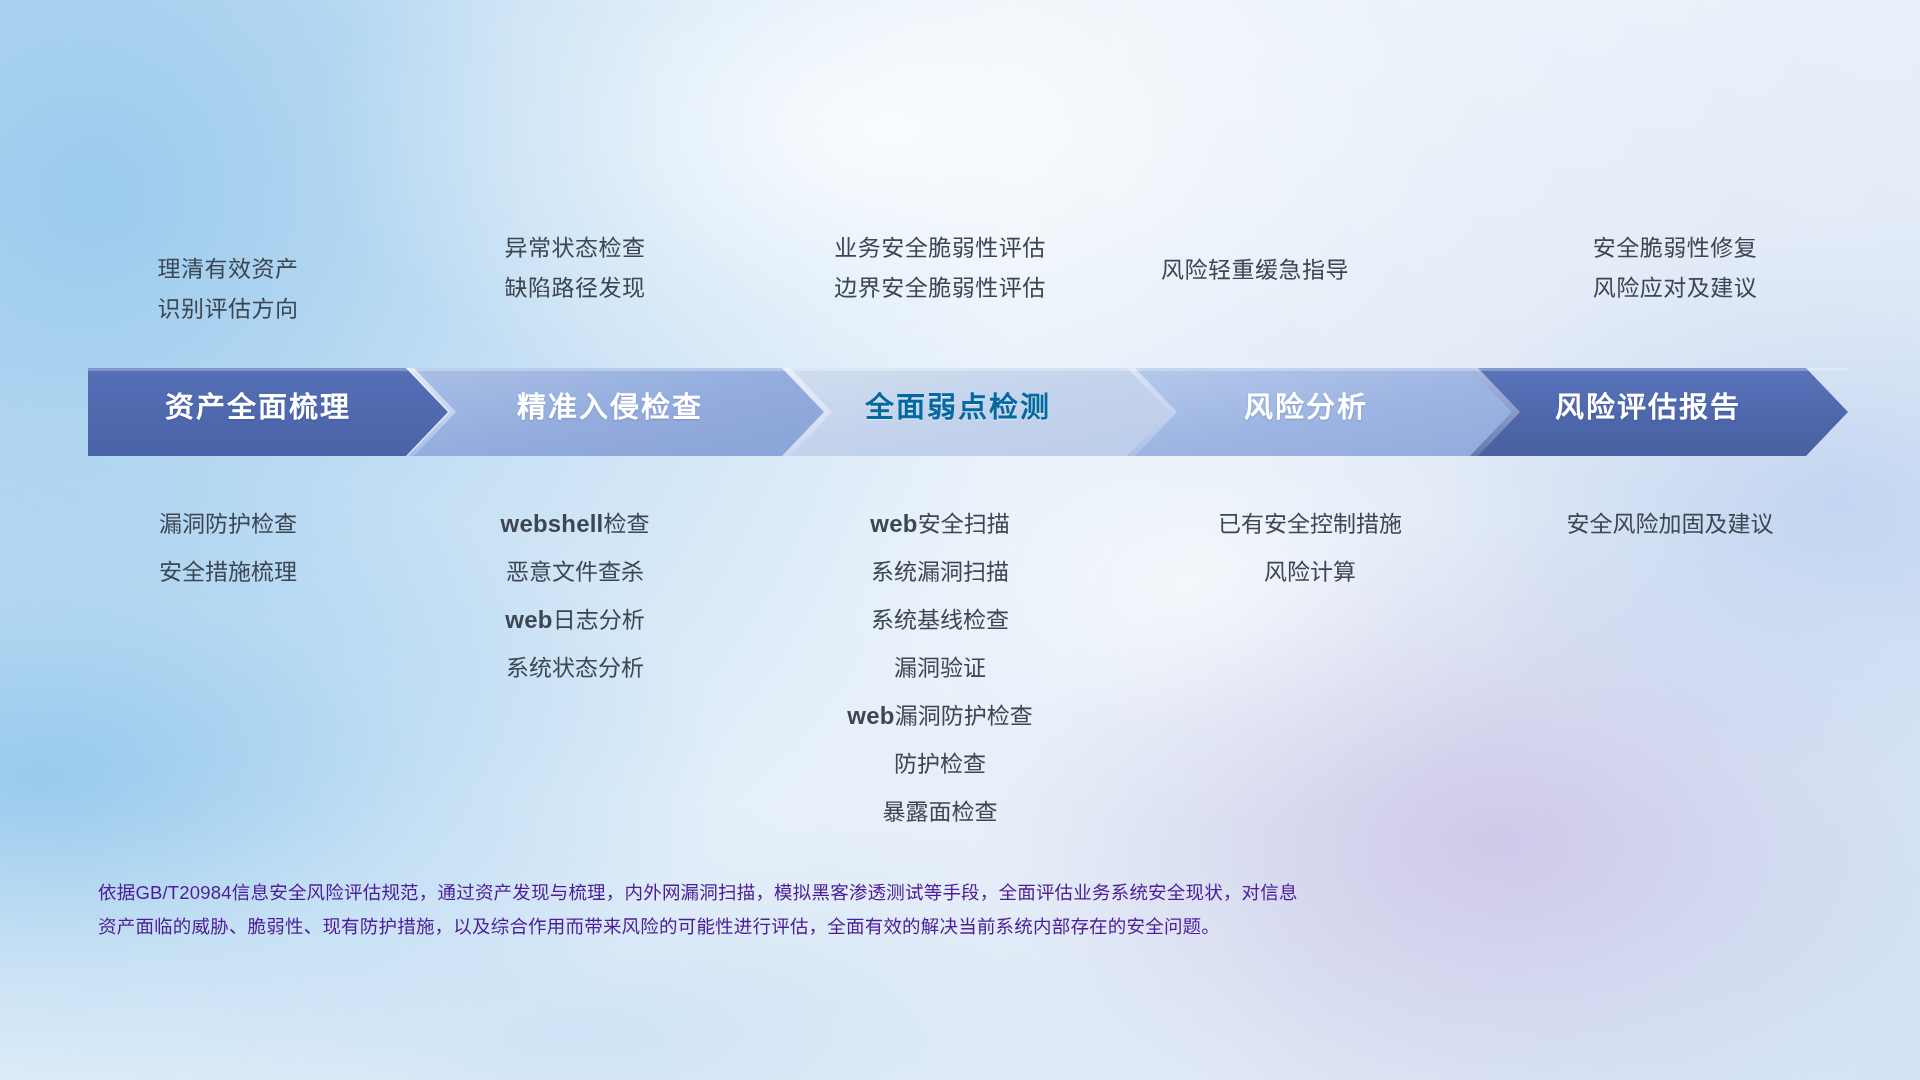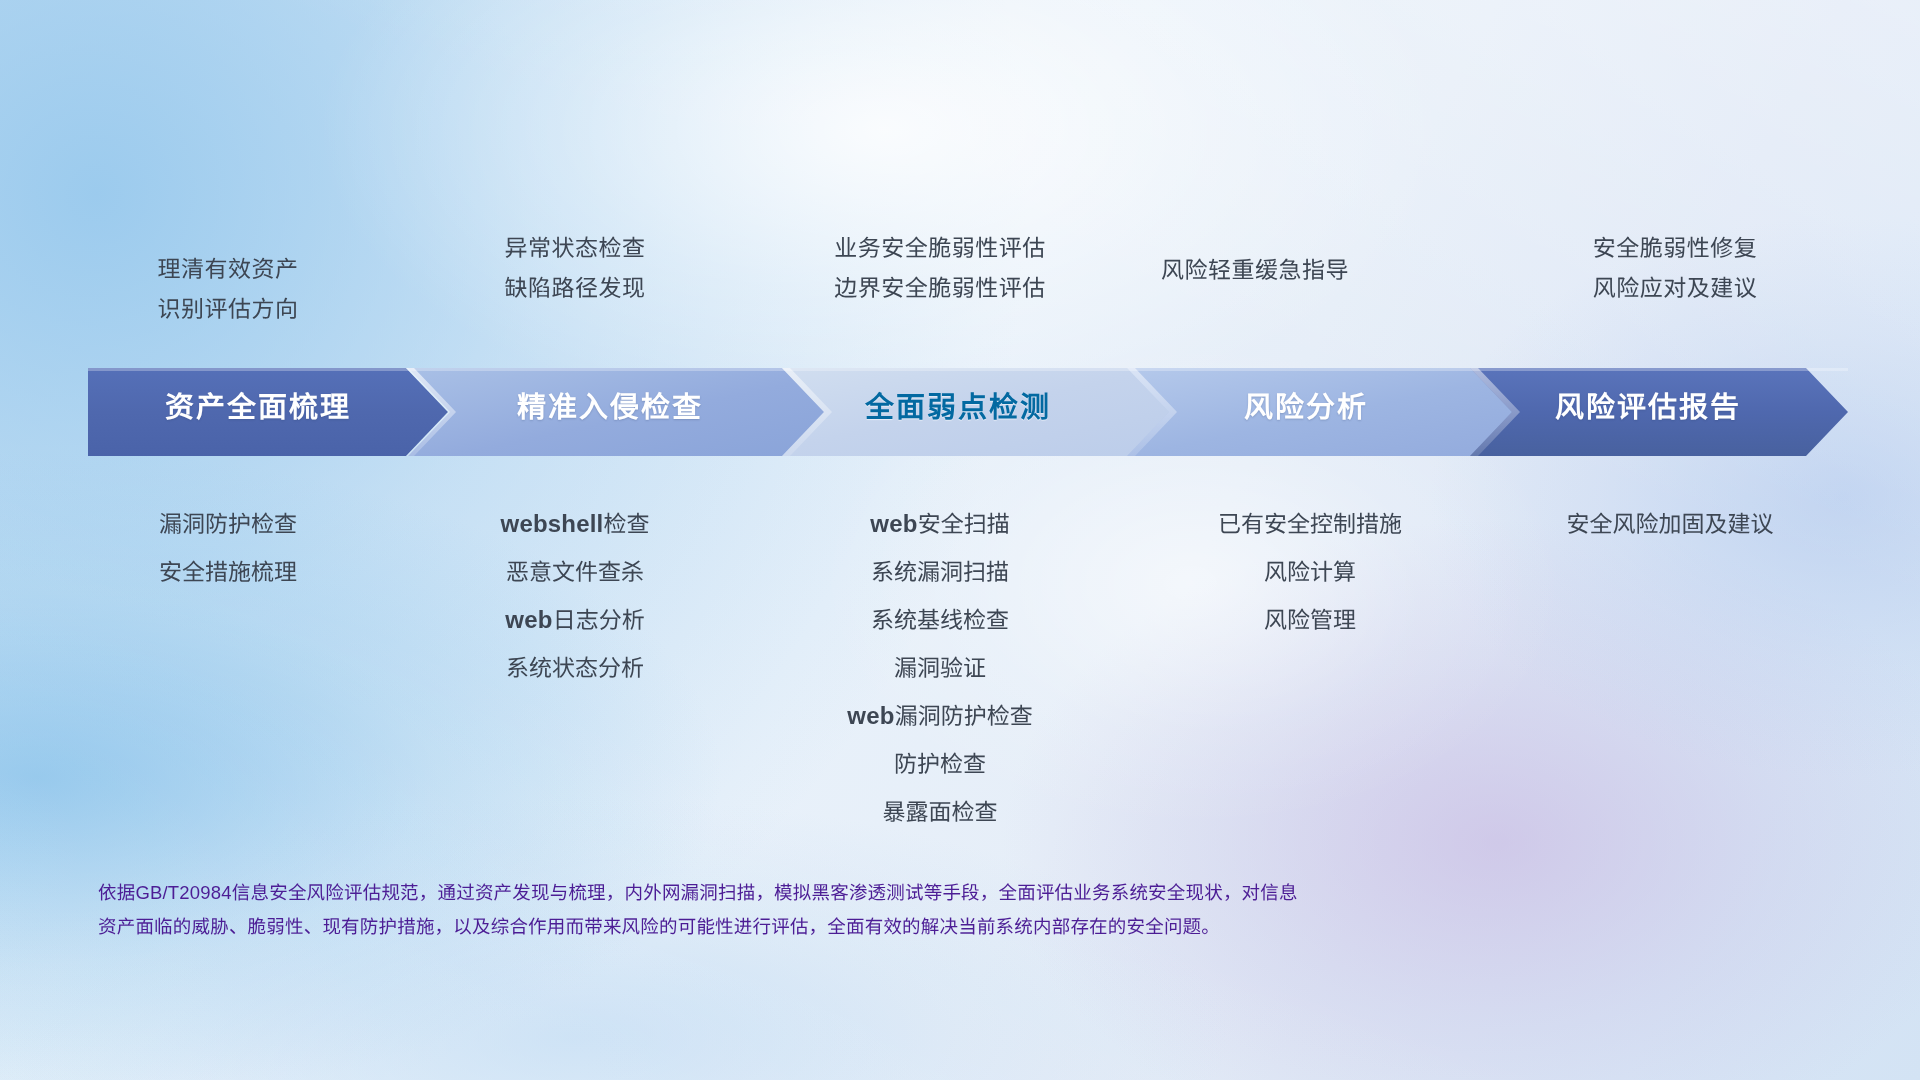--- a/index.html
+++ b/index.html
@@ -268,21 +268,20 @@
         <div class="item"><span>系统基线检查</span></div>
         <div class="item"><span>漏洞验证</span></div>
         <div class="item"><span class="en">web</span><span>漏洞防护检查</span></div>
         <div class="item"><span>防护检查</span></div>
         <div class="item"><span>暴露面检查</span></div>
       </div>
 
       <div class="bot-col" style="left:1110px; width:400px;">
         <div class="item"><span>已有安全控制措施</span></div>
         <div class="item"><span>风险计算</span></div>
-        <div class="item"><span>风险管理</span></div>
       </div>
 
       <div class="bot-col" style="left:1450px; width:440px;">
         <div class="item"><span>安全风险加固及建议</span></div>
       </div>
 
     </div>
 
     <div class="footer">
       <div>依据GB/T20984信息安全风险评估规范，通过资产发现与梳理，内外网漏洞扫描，模拟黑客渗透测试等手段，全面评估业务系统安全现状，对信息</div>

